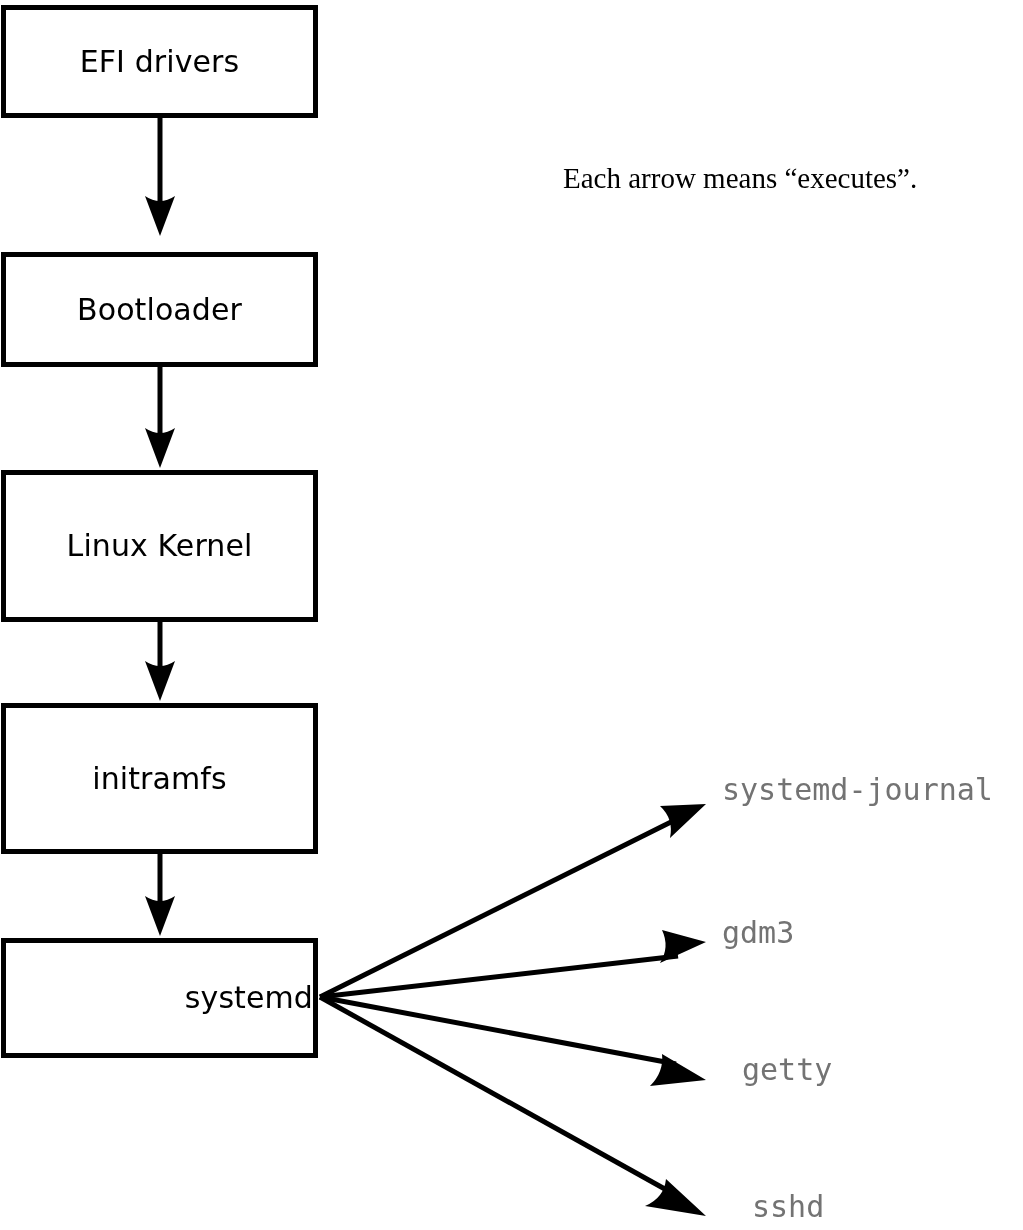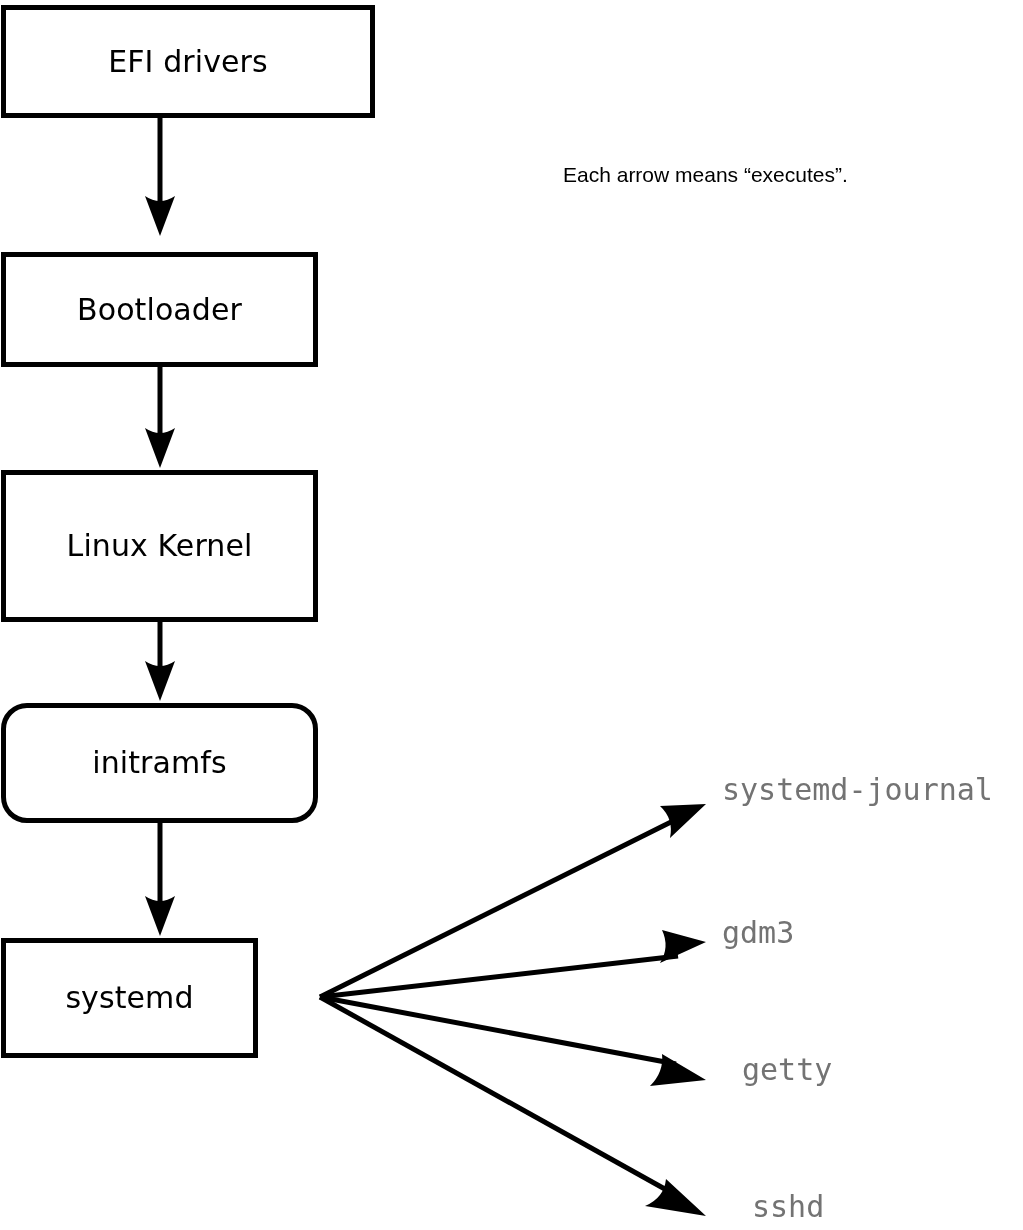--- a/index.html
+++ b/index.html
@@ -49,22 +49,22 @@
     position: absolute;
     font-family: "DejaVu Sans Mono", "Liberation Mono", monospace;
     font-size: 30px;
     line-height: 1;
     color: #737373;
     white-space: nowrap;
     z-index: 2;
   }
   .legend-note {
     position: absolute;
-    font-family: Liberation Sans, sans-serif;
-    font-size: 21px;
+    font-family: Liberation Serif, serif;
+    font-size: 29px;
     line-height: 1;
     color: #000000;
     white-space: nowrap;
     z-index: 2;
   }
 </style>
 </head>
 <body>
 
 <div id="canvas">
@@ -99,37 +99,37 @@
     <g>
       <line x1="320" y1="997" x2="676" y2="1064" stroke="#000000" stroke-width="5"></line>
       <path d="M 706 1080 L 662 1054 Q 664 1072 650 1086 Z" fill="#000000"></path>
     </g>
     <g>
       <line x1="320" y1="997" x2="672" y2="1193" stroke="#000000" stroke-width="5"></line>
       <path d="M 706 1216 L 666 1179 Q 664 1198 645 1206 Z" fill="#000000"></path>
     </g>
   </svg>
 
-  <div class="stage-box" style="left:1px; top:5px; width:374px; height:113px;">
+  <div class="stage-box" style="left:1px; top:5px; width:317px; height:113px;">
     <span class="stage-label">EFI drivers</span>
   </div>
 
   <div class="stage-box" style="left:1px; top:236px; width:317px; height:115px;margin-top:16px;">
     <span class="stage-label">Bootloader</span>
   </div>
 
   <div class="stage-box" style="left:1px; top:470px; width:317px; height:152px;">
     <span class="stage-label">Linux Kernel</span>
   </div>
 
-  <div class="stage-box" style="left:1px; top:703px; width:317px; height:120px;border-radius:26px;">
+  <div class="stage-box" style="left:1px; top:703px; width:317px; height:151px;">
     <span class="stage-label">initramfs</span>
   </div>
 
-  <div class="stage-box" style="left:1px; top:938px; width:257px; height:120px;">
+  <div class="stage-box" style="left:1px; top:938px; width:317px; height:120px;justify-content:flex-end;">
     <span class="stage-label">systemd</span>
   </div>
 
   <div class="legend-note" style="left:563px; top:164px;">Each arrow means “executes”.</div>
 
   <div class="leaf-label" style="left:722px; top:775px;">systemd-journal</div>
   <div class="leaf-label" style="left:722px; top:918px;">gdm3</div>
   <div class="leaf-label" style="left:742px; top:1055px;">getty</div>
   <div class="leaf-label" style="left:752px; top:1192px;">sshd</div>
 

